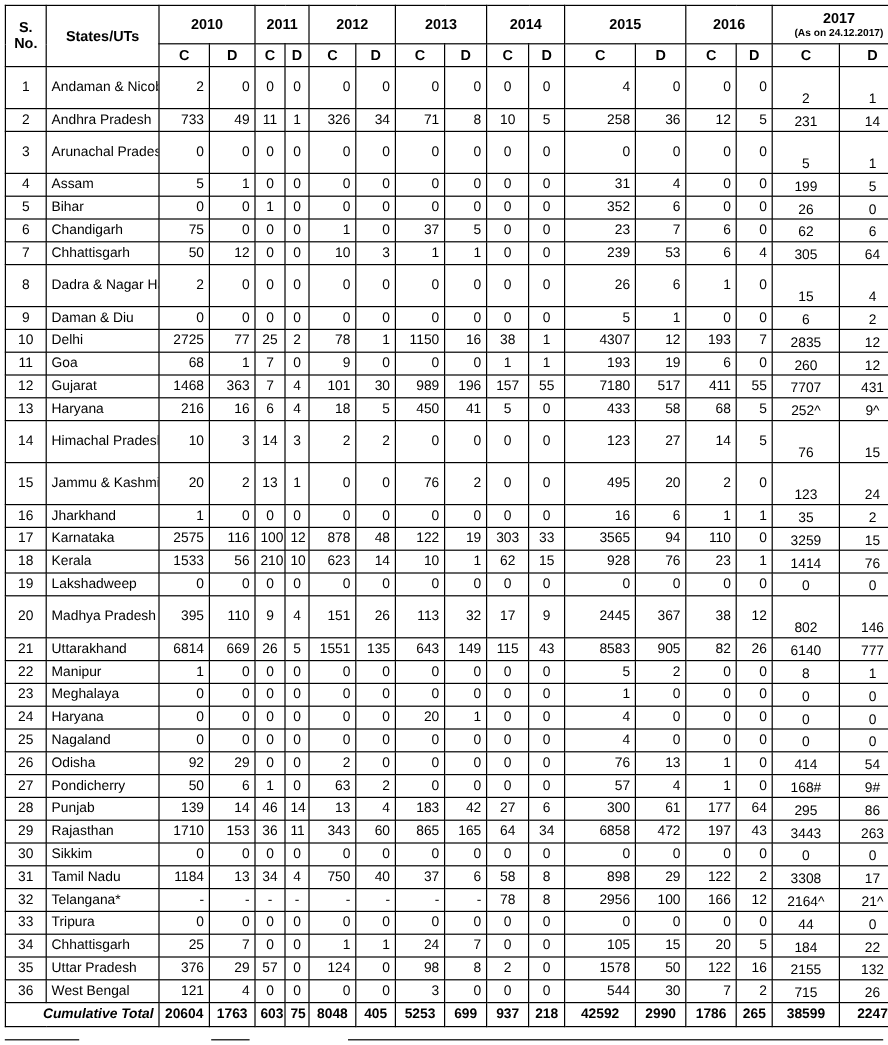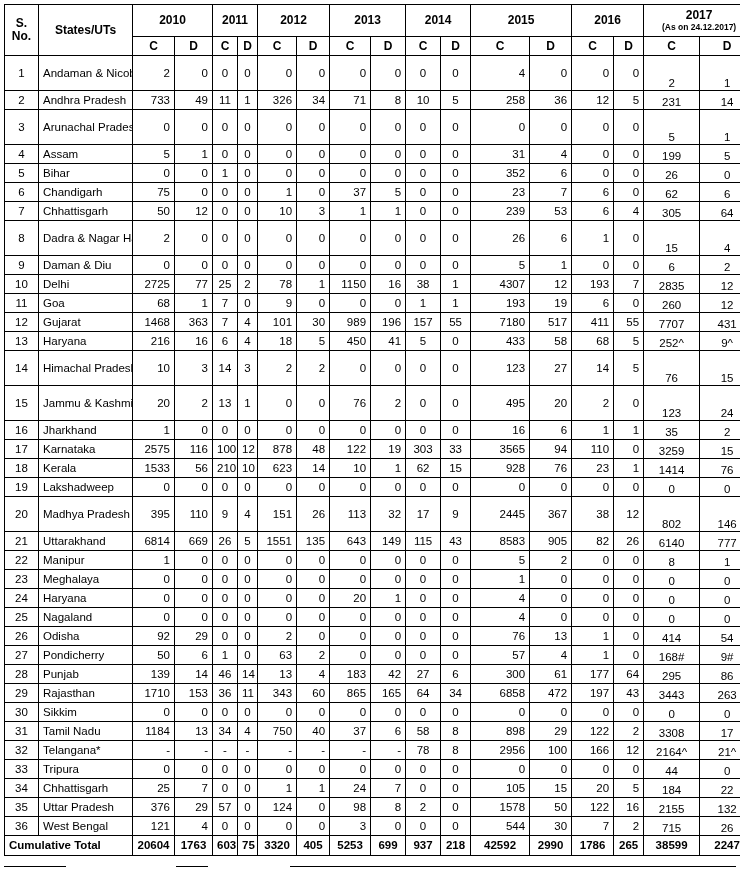--- a/index.html
+++ b/index.html
@@ -23,21 +23,21 @@
     .h-sub { font-size: 8.5px; font-weight: bold; display: block; line-height: 10px; }
     .h-cd { height: 19px; font-size: 12px; }
     td.sno { text-align: center; }
     td.state { text-align: left; white-space: normal; line-height: 14px; }
     td.num { text-align: right; padding-right: 6px; }
     td.num.c { text-align: center; }
     td.n17 { text-align: center; vertical-align: bottom; padding-bottom: 1px; }
     tr.r1 td { height: 18px; }
     tr.r2 td { height: 34px; }
     tr.total td { font-weight: bold; height: 19px; }
-    td.total-label { padding-right: 8px; }
+    td.total-label { text-align: right; padding-right: 8px; font-style: italic; }
     .footer-line { position: absolute; top: 866px; height: 1px; background: #000; }
   </style>
 </head>
 <body>
 
 <table class="data">
   <colgroup>
     <col style="width:34px">
       <col style="width:94px">
     <col style="width:42px">
@@ -812,21 +812,21 @@
         <td class="num">2</td>
         <td class="n17">715</td>
         <td class="n17">26</td>
       </tr>
       <tr class="total">
         <td colspan="2" class="total-label">Cumulative Total</td>
         <td class="num c">20604</td>
         <td class="num c">1763</td>
         <td class="num c">603</td>
         <td class="num c">75</td>
-        <td class="num c">3320</td>
+        <td class="num c">8048</td>
         <td class="num c">405</td>
         <td class="num c">5253</td>
         <td class="num c">699</td>
         <td class="num c">937</td>
         <td class="num c">218</td>
         <td class="num c">42592</td>
         <td class="num c">2990</td>
         <td class="num c">1786</td>
         <td class="num c">265</td>
         <td class="num c">38599</td>

